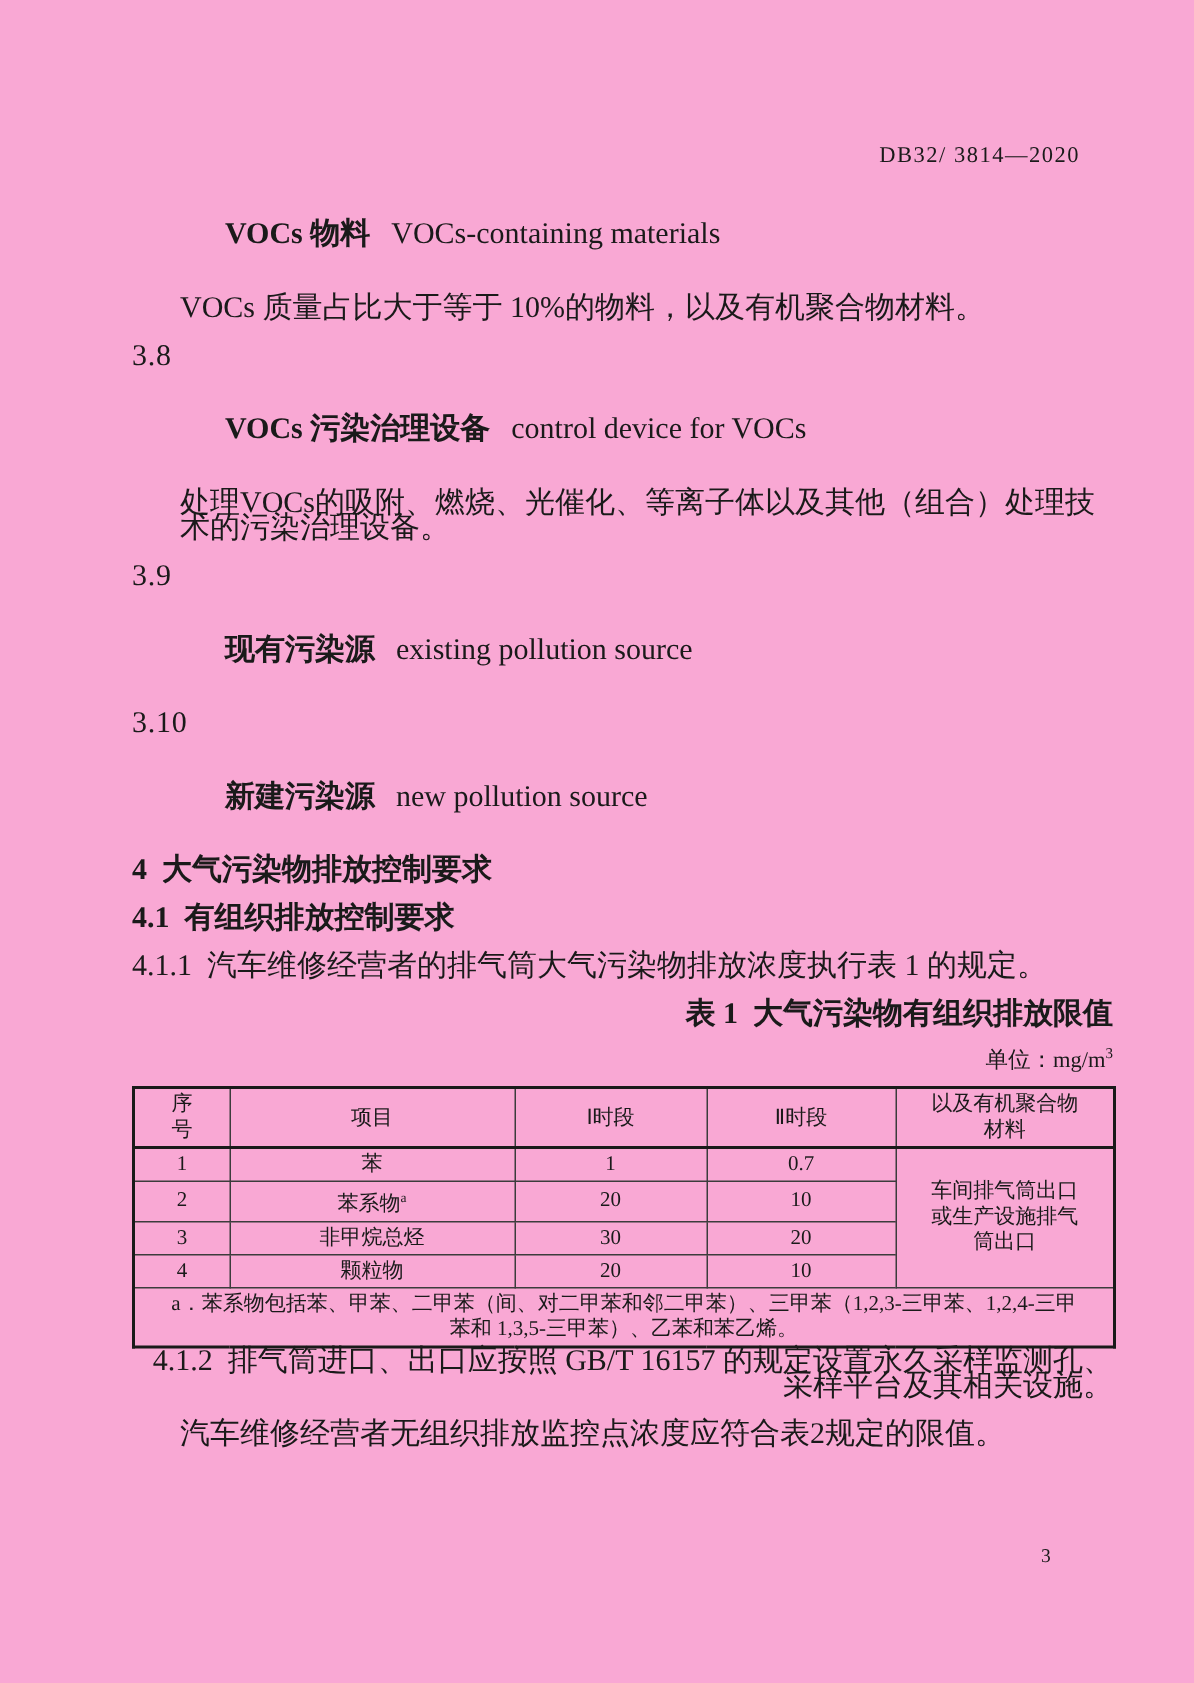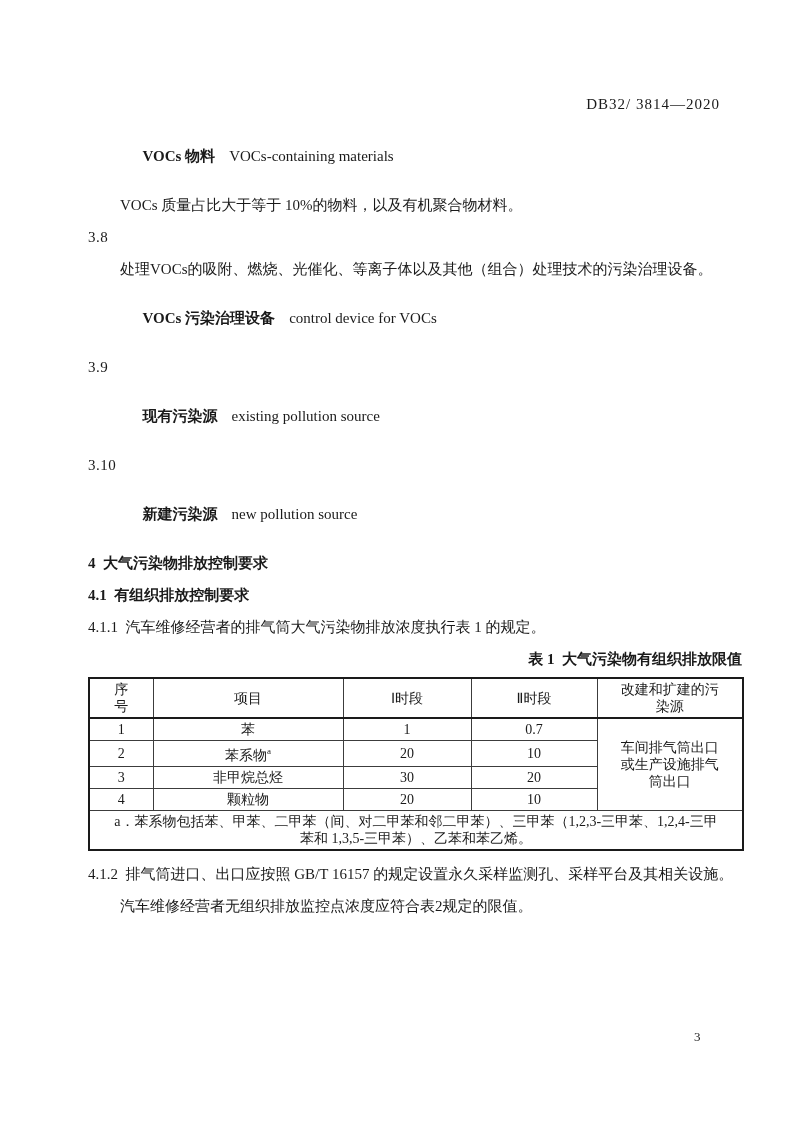--- a/index.html
+++ b/index.html
@@ -1,34 +1,34 @@
 <!DOCTYPE html>
 <html><head>
 <meta charset="utf-8">
 <style>
   * { margin:0; padding:0; box-sizing:border-box; }
   html,body { background:#e8e8e8; }
   .page {
     position:relative;
     width:796px; height:1122px;
-    background:#ffffff;
+    background:#f9a8d4;
     font-family:"Liberation Serif", serif;
     color:#1a1a1a;
     margin:0 auto;
     overflow:hidden;
   }
   .header-code {
     position:absolute; top:96px; right:76px;
     font-size:15px; letter-spacing:1px;
   }
   .content {
     position:absolute; left:88px; top:131px; width:654px;
   }
   .b {
-    font-size:15px; line-height:17px;
+    font-size:20px; line-height:17px;
     margin:0 0 15px 0;
     white-space:pre-wrap;
   }
   .indent { padding-left:32px; }
   .term .zh { font-weight:bold; }
   .term .en { font-weight:normal; margin-left:14px; }
   .clause-num { letter-spacing:0.5px; }
   .h-bold { font-weight:bold; }
   .h4  { margin-top:8px; }
   .h41 { margin-top:10px; }
@@ -47,77 +47,78 @@
   }
   table.limits { border:2px solid #1a1a1a; }
   table.limits .outer-t { border-top:2px solid #1a1a1a; }
   td.loc { line-height:22px; padding:2px 8px; }
   td.footnote {
     text-align:left; padding:4px 8px;
     line-height:21px; white-space:pre-wrap;
     border-top:2px solid #1a1a1a;
   }
   sup.mark { font-size:9px; vertical-align:super; }
-  .after-table { margin-top:15px; }
+  .after-table { margin-top:0;text-align:right; }
   .page-number {
     position:absolute; left:694px; top:1029px;
     font-size:13px;
   }
 </style>
 </head>
 <body>
 
 <div class="page">
 
   <div class="header-code">DB32/ 3814—2020</div>
 
   <div class="content">
 
     <div class="b indent term">
       <span class="zh">VOCs 物料</span><span class="en">VOCs-containing materials</span>
     </div>
     <div class="b indent">VOCs 质量占比大于等于 10%的物料，以及有机聚合物材料。</div>
 
     <div class="b clause-num">3.8</div>
-    <div class="b indent">处理VOCs的吸附、燃烧、光催化、等离子体以及其他（组合）处理技术的污染治理设备。</div>
     <div class="b indent term">
       <span class="zh">VOCs 污染治理设备</span><span class="en">control device for VOCs</span>
     </div>
+    <div class="b indent">处理VOCs的吸附、燃烧、光催化、等离子体以及其他（组合）处理技术的污染治理设备。</div>
 
     <div class="b clause-num">3.9</div>
     <div class="b indent term">
       <span class="zh">现有污染源</span><span class="en">existing pollution source</span>
     </div>
 
     <div class="b clause-num">3.10</div>
     <div class="b indent term">
       <span class="zh">新建污染源</span><span class="en">new pollution source</span>
     </div>
 
     <div class="b h-bold h4">4  大气污染物排放控制要求</div>
     <div class="b h-bold h41">4.1  有组织排放控制要求</div>
     <div class="b">4.1.1  汽车维修经营者的排气筒大气污染物排放浓度执行表 1 的规定。</div>
 
     <div class="b tbl-title">表 1  大气污染物有组织排放限值</div>
+    <div class="unit-line"><span>单位：mg/m</span><sup>3</sup></div>
 
     <table class="limits">
       <colgroup>
         <col style="width:64px">
           <col style="width:190px">
           <col style="width:128px">
           <col style="width:126px">
           <col style="width:146px">
       </colgroup>
       <tbody>
           <tr>
         <th>序号</th>
         <th>项目</th>
         <th>Ⅰ时段</th>
         <th>Ⅱ时段</th>
-        <th>改建和扩建的污染源</th>
+        <th>以及有机聚合物材料</th>
       </tr>
       <tr>
         <td class="outer-t">1</td>
         <td class="outer-t">苯</td>
         <td class="outer-t">1</td>
         <td class="outer-t">0.7</td>
         <td class="outer-t loc" rowspan="4">车间排气筒出口或生产设施排气筒出口</td>
       </tr>
       <tr>
         <td>2</td>

